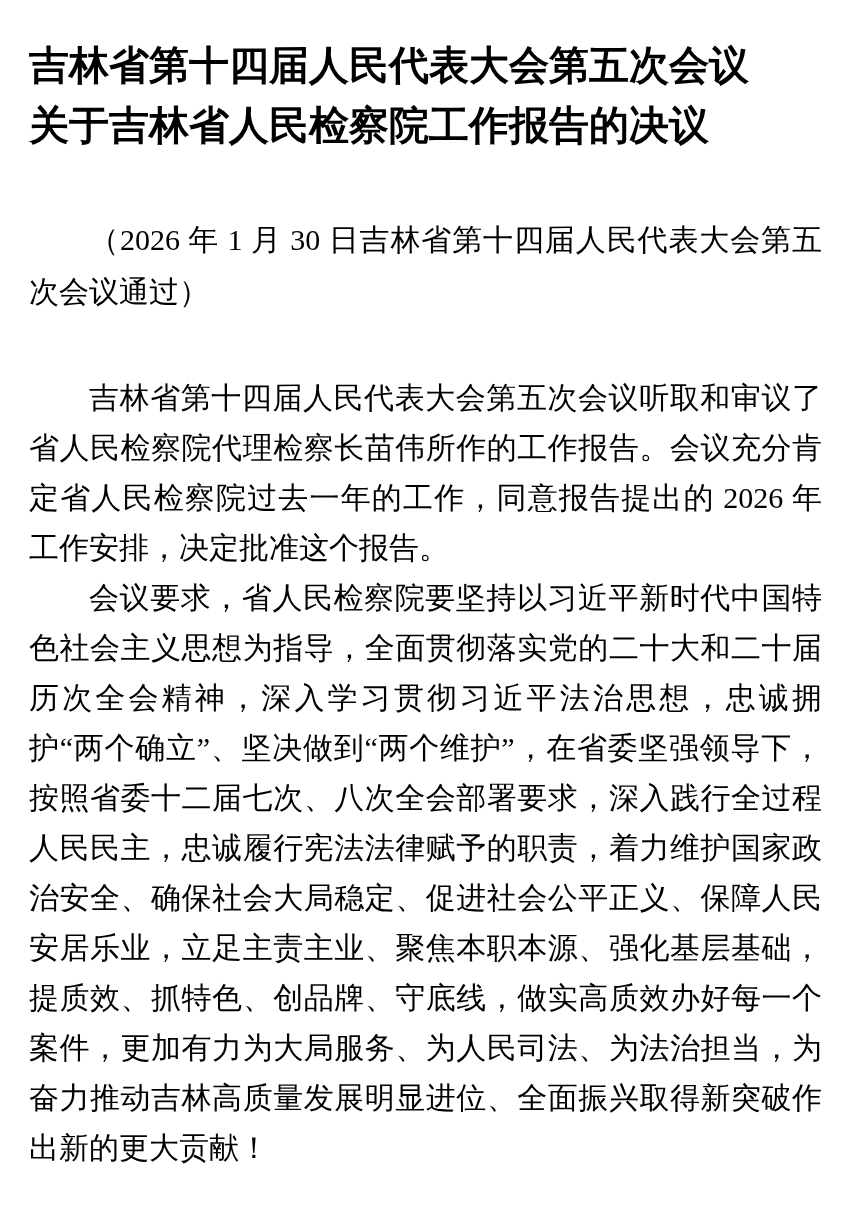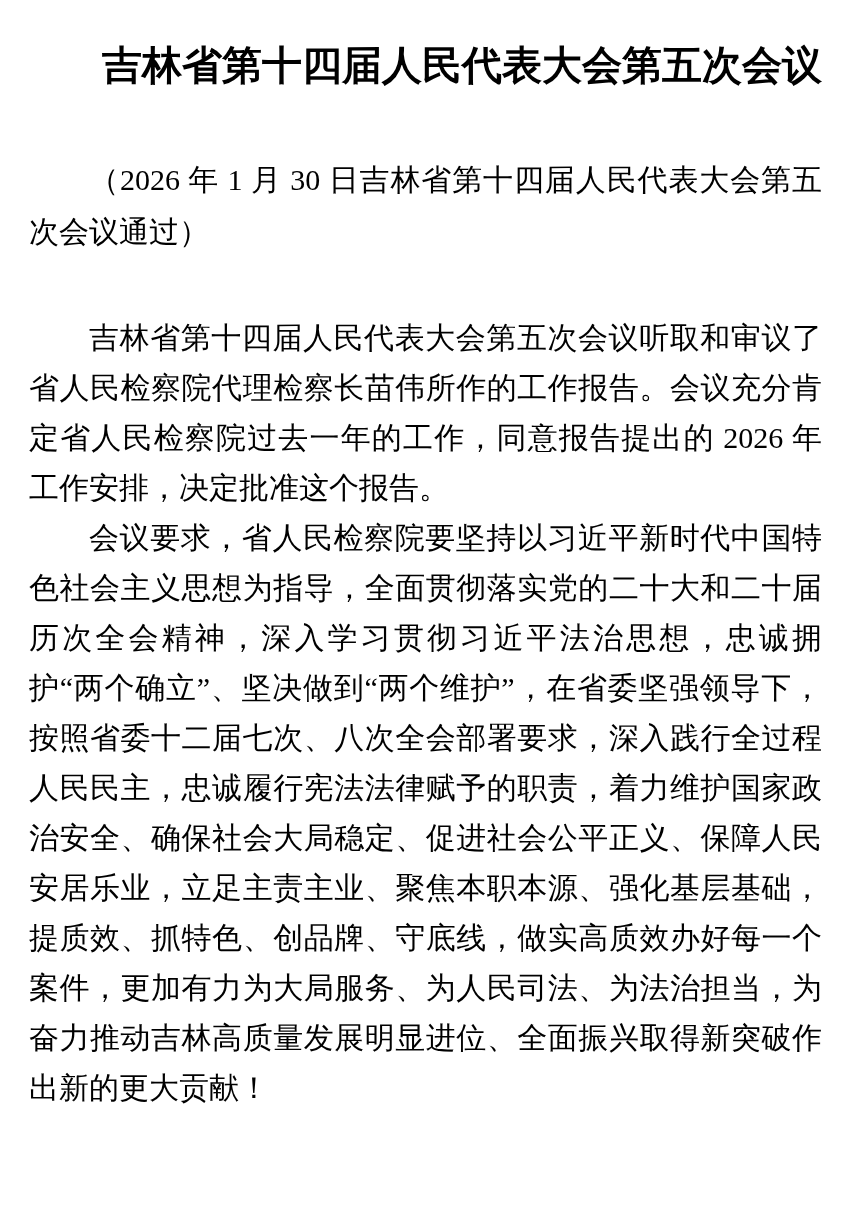--- a/index.html
+++ b/index.html
@@ -14,21 +14,21 @@
     height: 1210px;
     margin: 0 auto;
     background: #ffffff;
     color: #000000;
     padding: 0 29px;
     overflow: hidden;
     font-family: "Liberation Serif", "DejaVu Serif", serif;
   }
   .doc-title {
     margin: 36px 0 0 0;
-    text-align: right;
+    text-align: left;
     font-size: 40px;
     line-height: 60px;
     font-weight: bold;
     letter-spacing: 0px;
   }
   .adoption-note {
     margin: 58px 0 0 0;
     font-size: 30px;
     line-height: 52px;
     font-weight: normal;
@@ -46,20 +46,21 @@
   .body-para.first {
     margin-top: 55px;
   }
 </style>
 </head>
 <body>
 
 <div class="page">
   <h1 class="doc-title">
     <span>吉林省第十四届人民代表大会第五次会议</span><br>
+    <span>关于吉林省人民检察院工作报告的决议</span>
   </h1>
 
   <p class="adoption-note">（2026 年 1 月 30 日吉林省第十四届人民代表大会第五次会议通过）</p>
 
   <p class="body-para first">吉林省第十四届人民代表大会第五次会议听取和审议了省人民检察院代理检察长苗伟所作的工作报告。会议充分肯定省人民检察院过去一年的工作，同意报告提出的 2026 年工作安排，决定批准这个报告。</p>
 
   <p class="body-para">会议要求，省人民检察院要坚持以习近平新时代中国特色社会主义思想为指导，全面贯彻落实党的二十大和二十届历次全会精神，深入学习贯彻习近平法治思想，忠诚拥护“两个确立”、坚决做到“两个维护”，在省委坚强领导下，按照省委十二届七次、八次全会部署要求，深入践行全过程人民民主，忠诚履行宪法法律赋予的职责，着力维护国家政治安全、确保社会大局稳定、促进社会公平正义、保障人民安居乐业，立足主责主业、聚焦本职本源、强化基层基础，提质效、抓特色、创品牌、守底线，做实高质效办好每一个案件，更加有力为大局服务、为人民司法、为法治担当，为奋力推动吉林高质量发展明显进位、全面振兴取得新突破作出新的更大贡献！</p>
 </div>
 
 </body></html>

